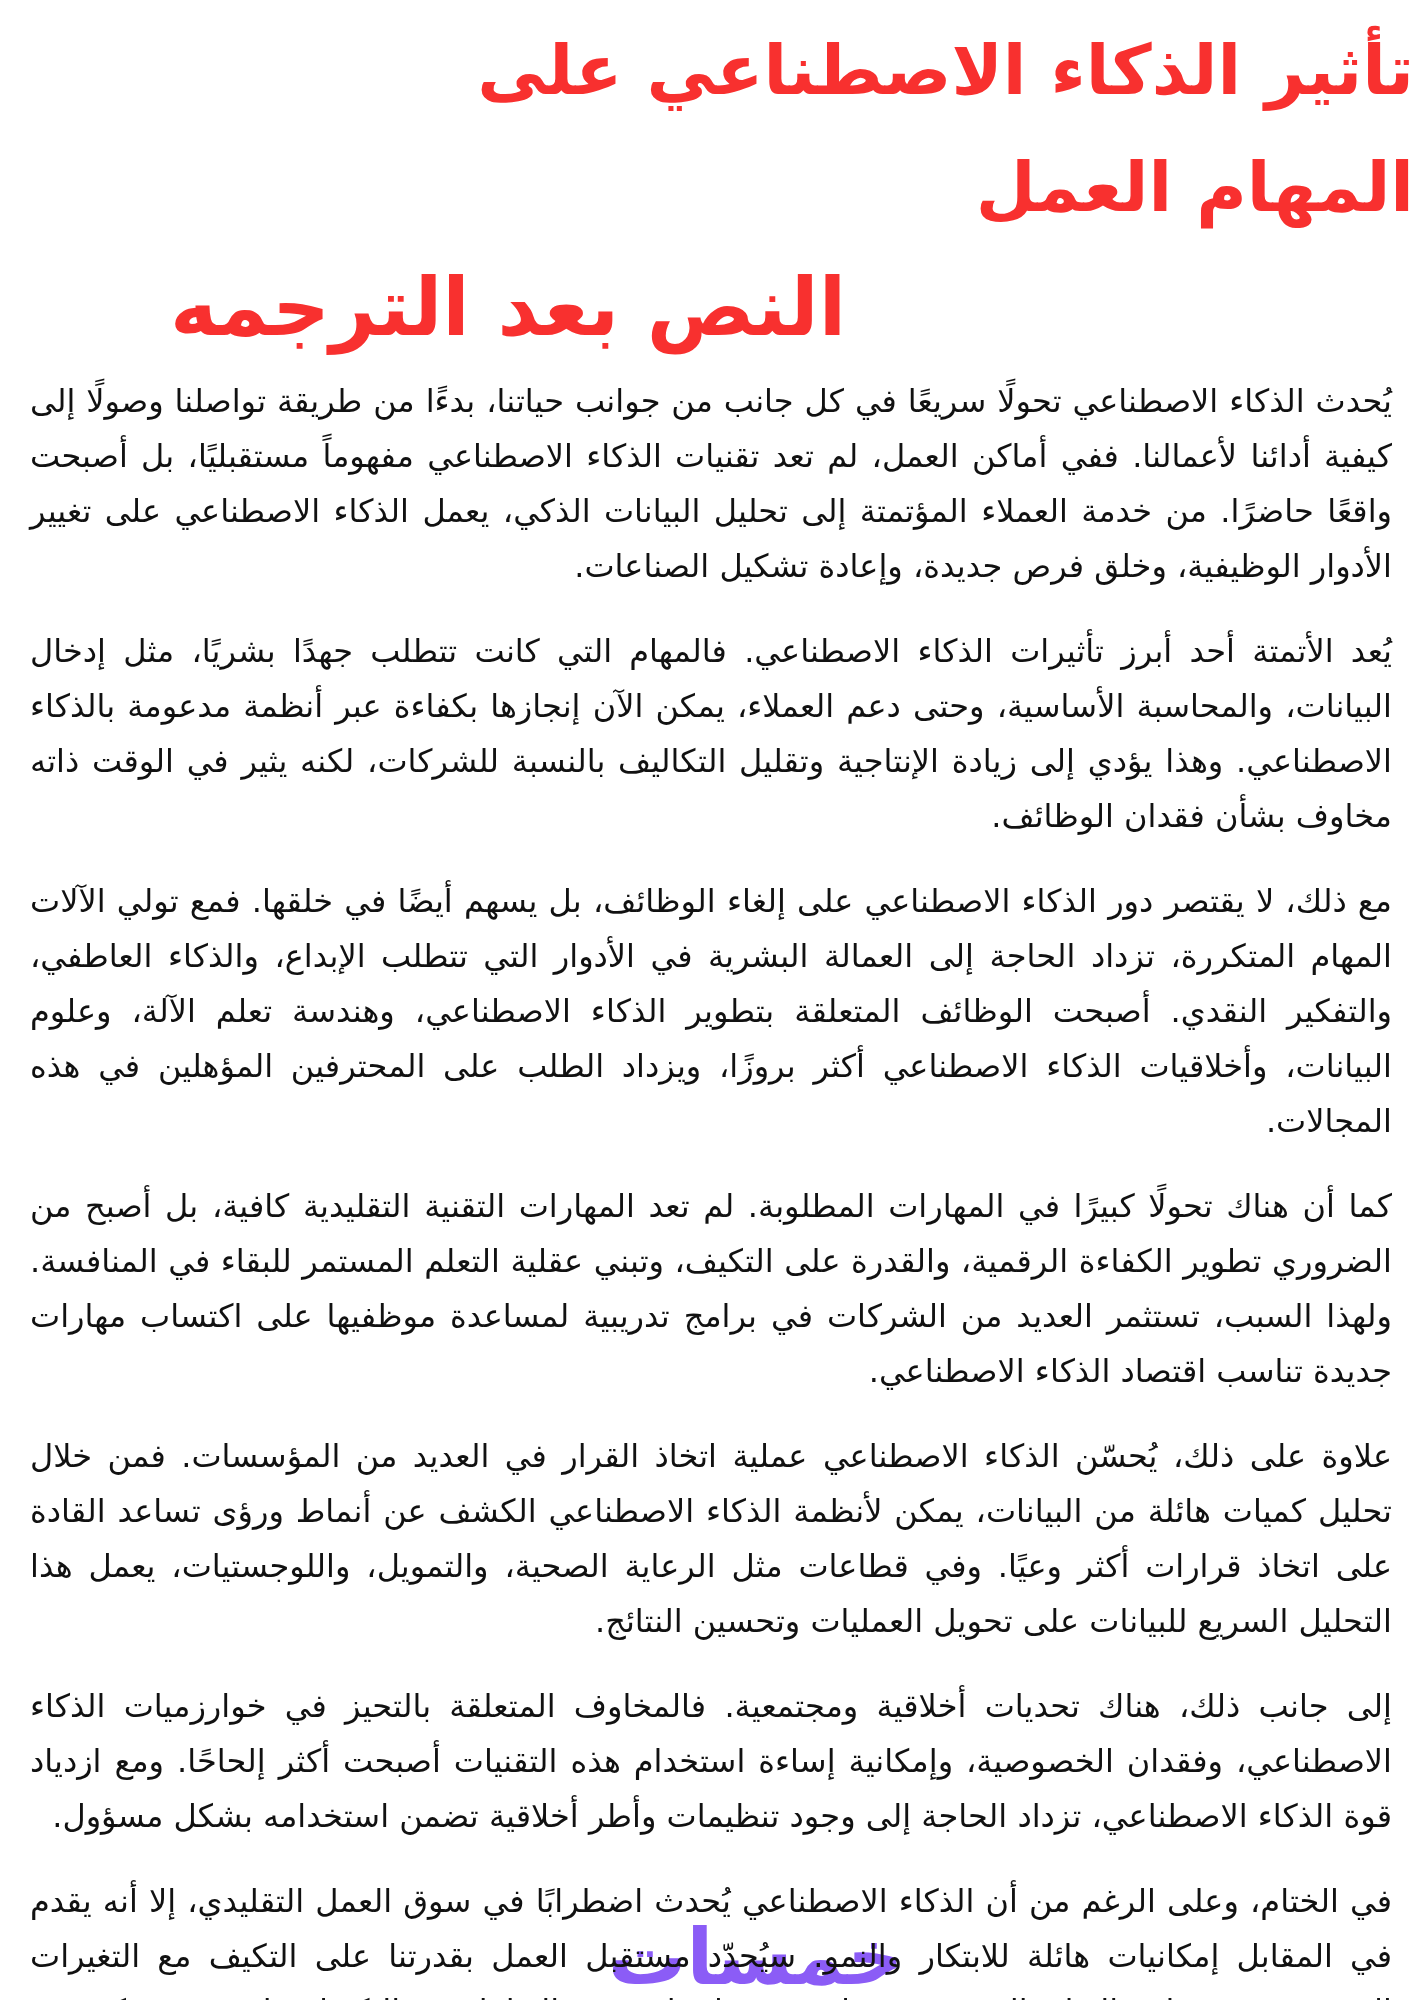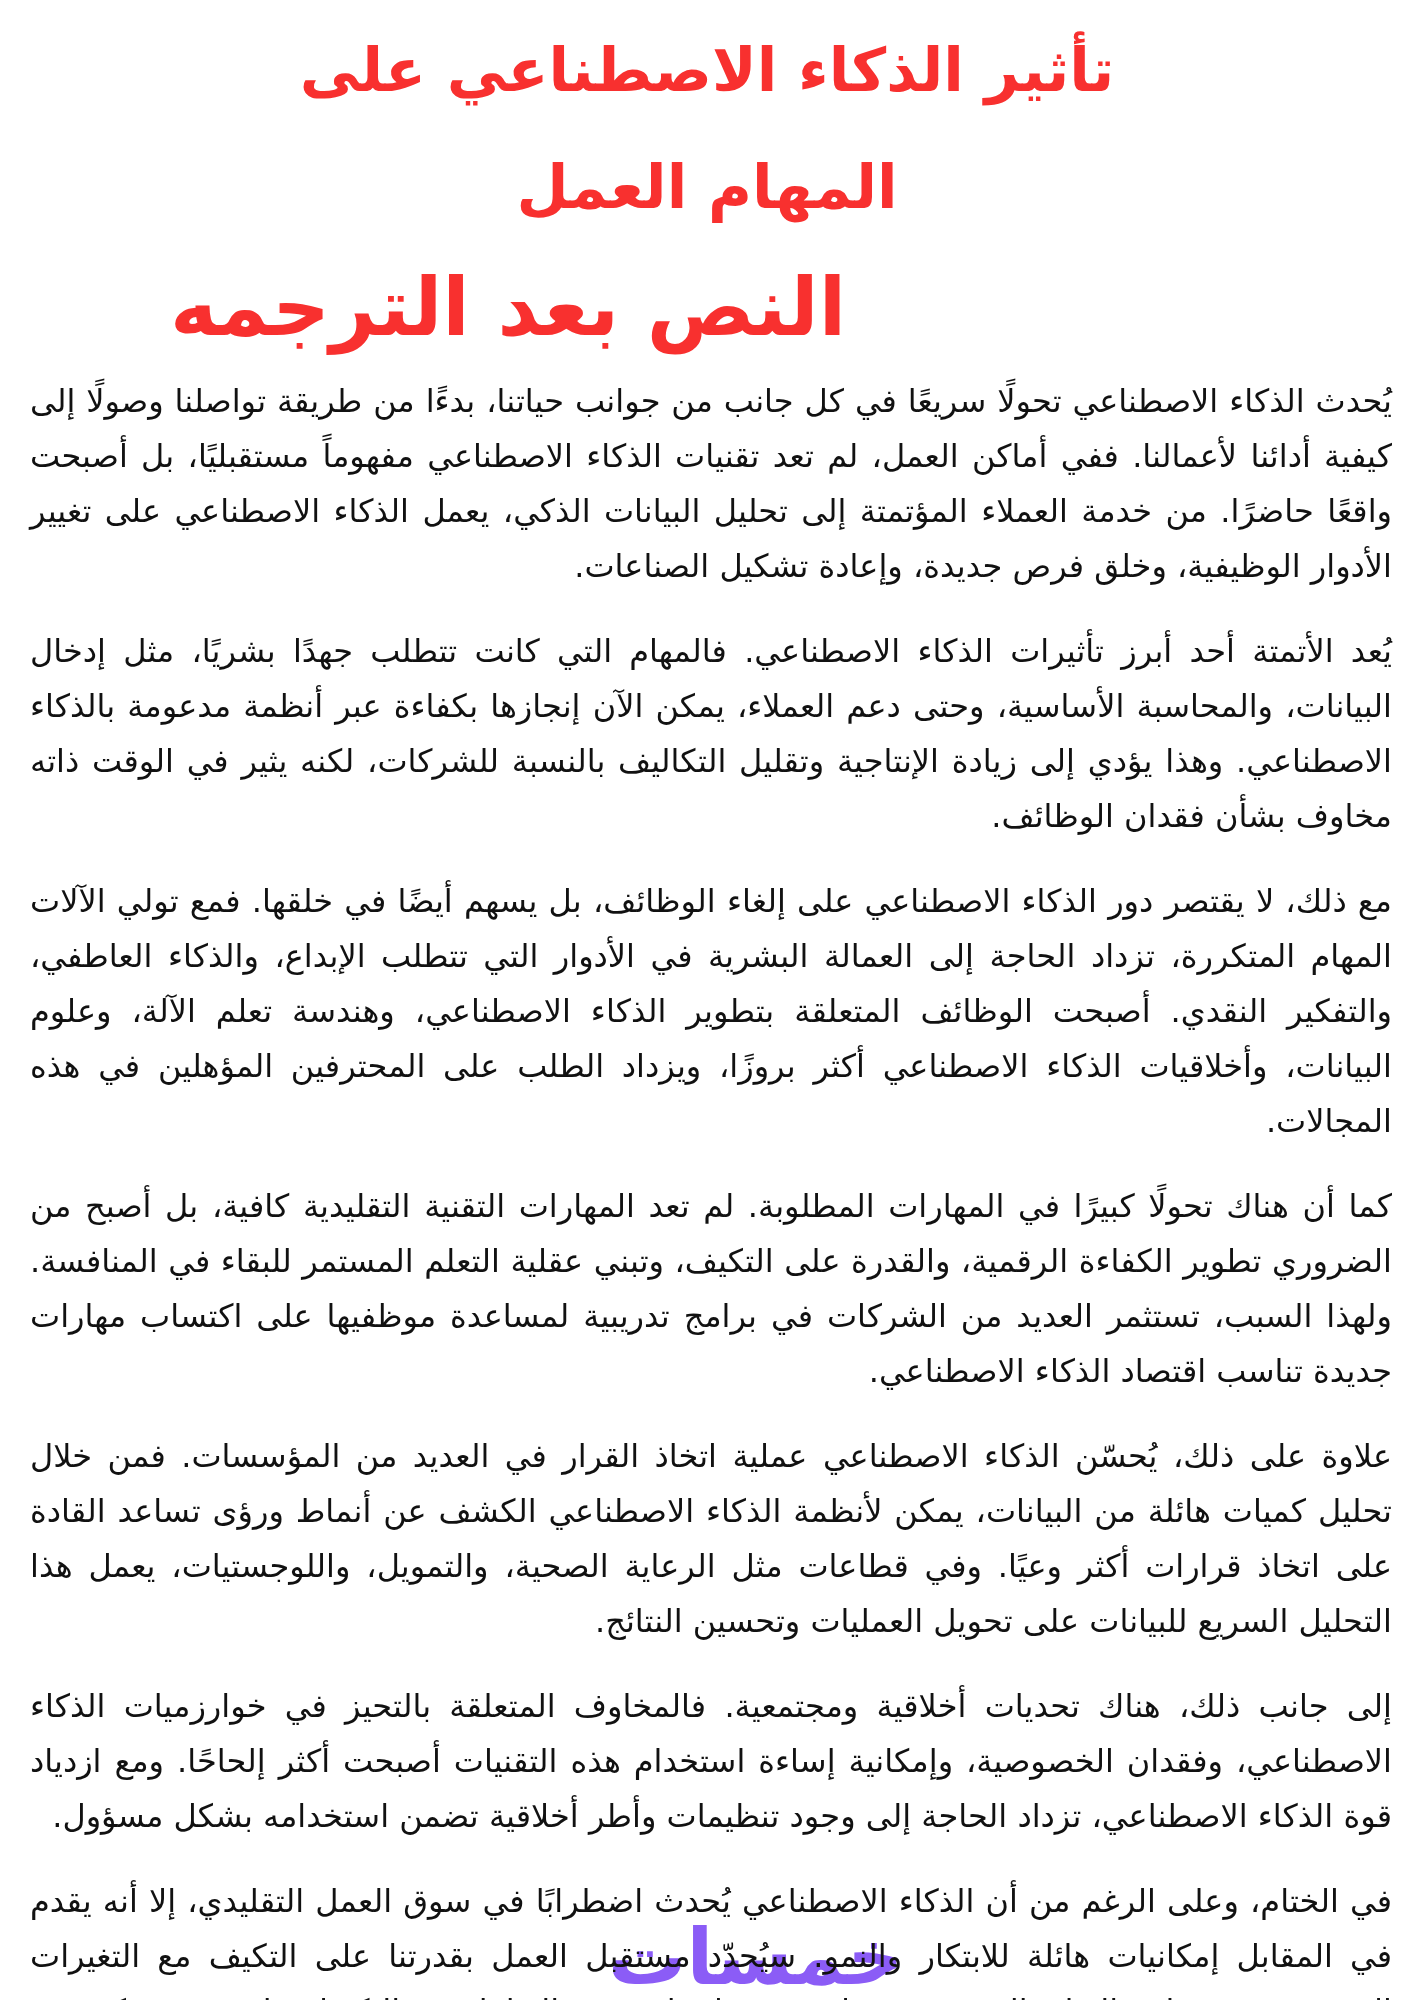--- a/index.html
+++ b/index.html
@@ -12,24 +12,24 @@
     width: 1414px;
     height: 2000px;
     background: #ffffff;
     overflow: hidden;
     direction: rtl;
     font-family: "DejaVu Sans", sans-serif;
   }
   
   .title-block {
     padding-top: 12px;
-    text-align: center;
+    text-align: right;
     color: #F8302F;
     font-weight: bold;
-    font-size: 60px;
+    font-size: 69px;
     line-height: 117px;
   }
   .title-line { white-space: nowrap; }
   .subtitle {
     color: #F8302F;
     font-weight: bold;
     font-size: 80px;
     line-height: 100px;
     text-align: left;
     direction: rtl;

